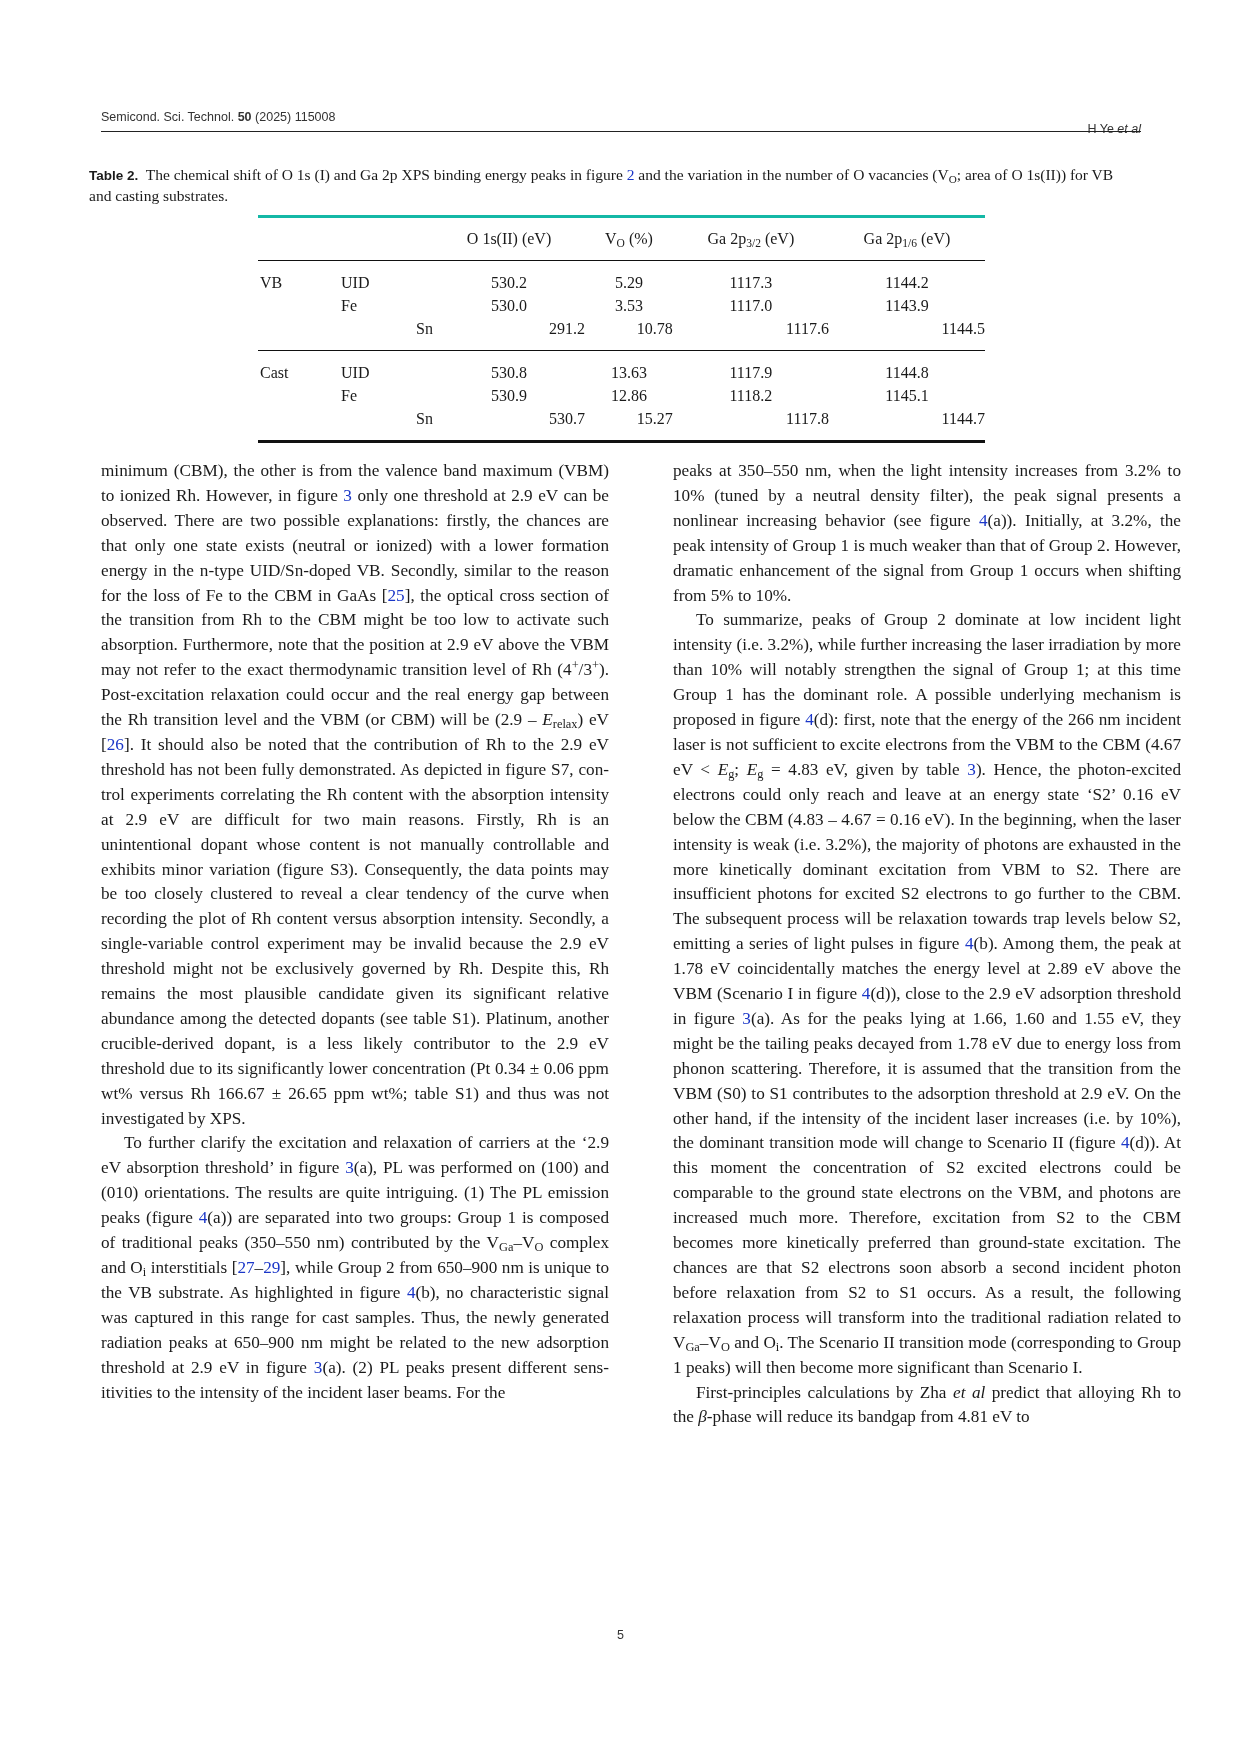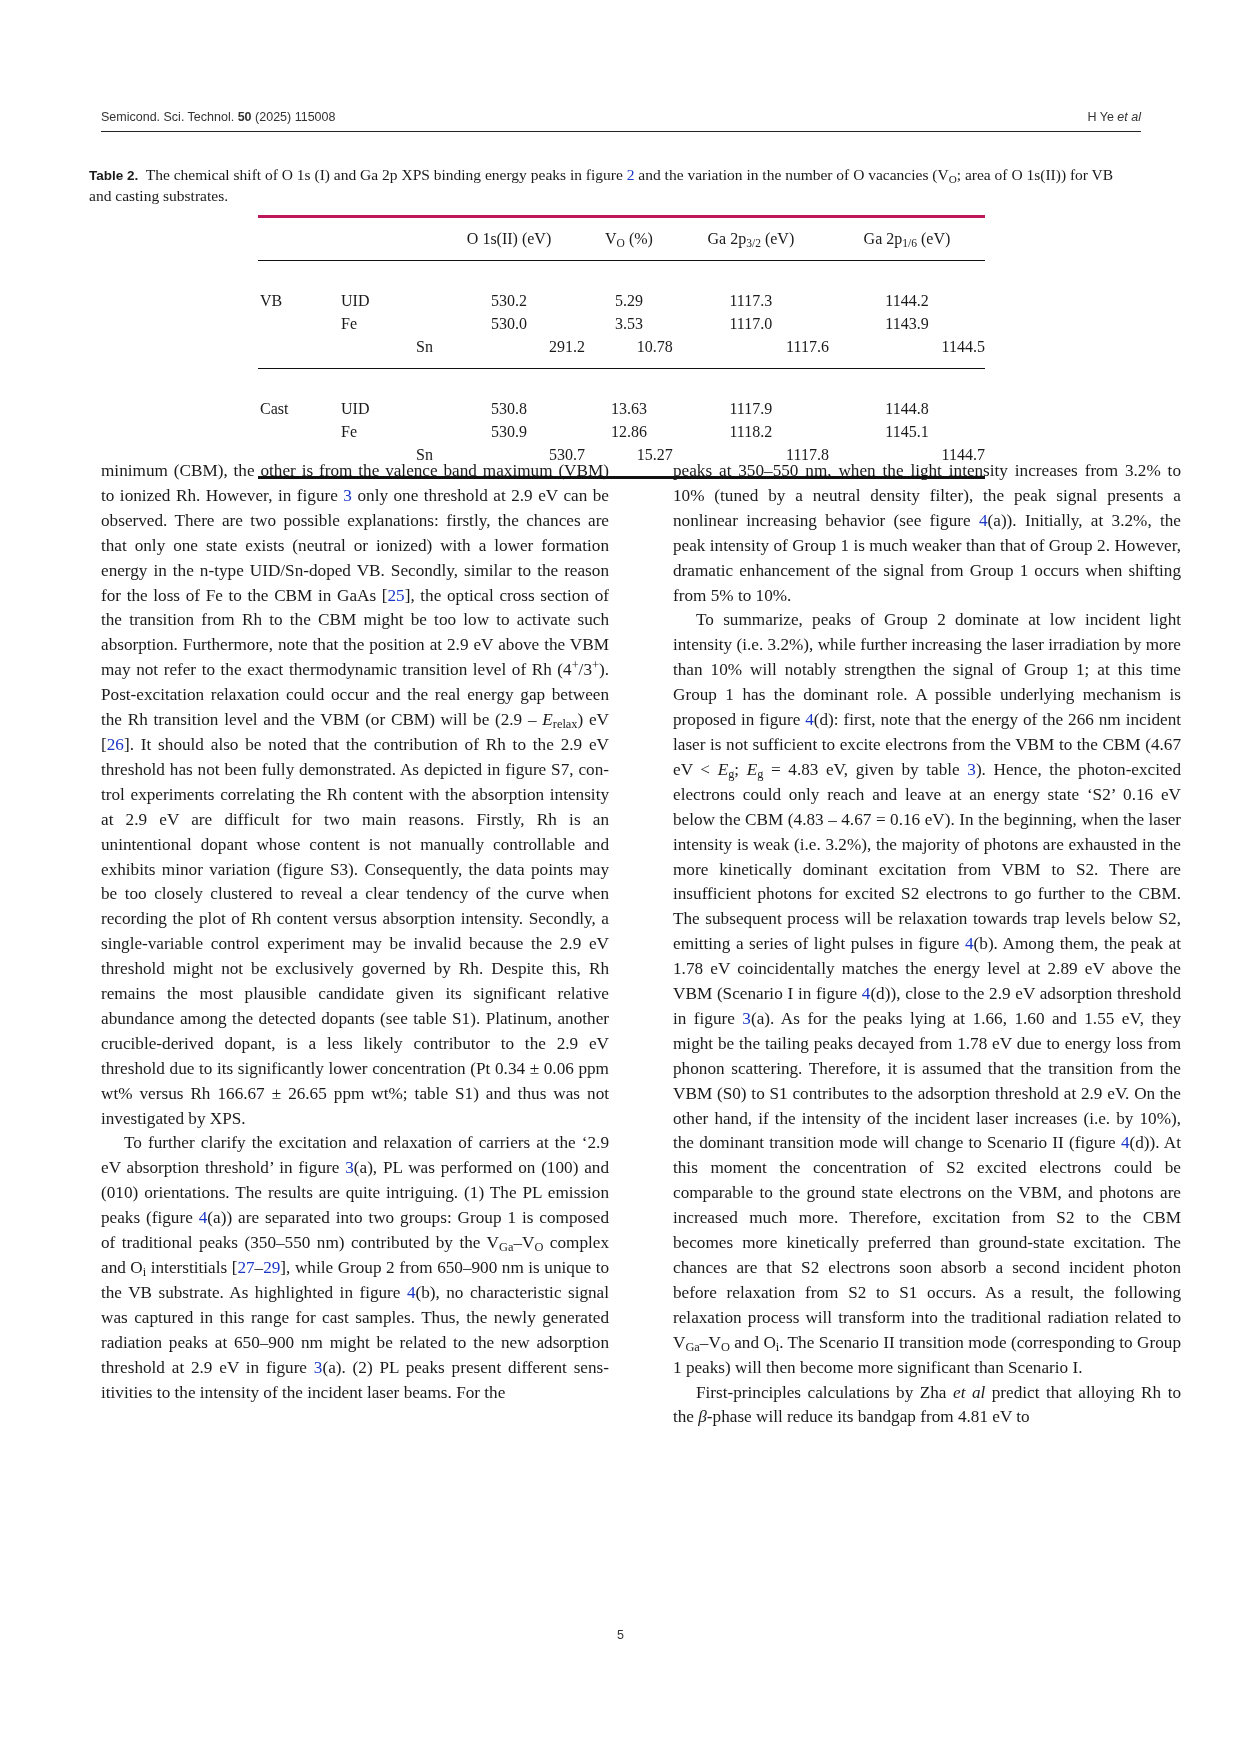--- a/index.html
+++ b/index.html
@@ -2,40 +2,40 @@
 <html><head>
 <meta charset="utf-8">
 <style>
   html, body { margin: 0; padding: 0; background: #ffffff; }
   body { width: 1241px; height: 1754px; position: relative; overflow: hidden; color: #1a1a1a; }
   .running-header {
     position: absolute; left: 101px; top: 110px; width: 1040px; height: 22px;
     font-family: "Liberation Sans", sans-serif; font-size: 12.5px; color: #333;
   }
   .running-header .left { position: absolute; left: 0; top: 0; }
-  .running-header .right { position: absolute; right: 0; top: 0; }
+  .running-header .right { position: absolute; right: 0; top: 12px; }
   .header-rule { position: absolute; left: 101px; top: 131px; width: 1040px; height: 0; border-top: 1.2px solid #222; }
 
   .caption {
     position: absolute; left: 89px; top: 165px; width: 1040px;
     font-family: "Liberation Serif", serif; font-size: 15.5px; line-height: 20px; color: #1a1a1a;
   }
   .caption .cap-label { font-family: "Liberation Sans", sans-serif; font-weight: bold; font-size: 13.5px; }
   .link { color: #1a36c8; }
 
   table.data-table {
     position: absolute; left: 258px; top: 215px; width: 727px;
     border-collapse: collapse; font-family: "Liberation Serif", serif; font-size: 16px; color: #1a1a1a;
   }
-  table.data-table thead tr { border-top: 3px solid #be185d; border-bottom: 1.2px solid #111; }
+  table.data-table thead tr { border-top: 3px solid #14b8a6; border-bottom: 1.2px solid #111; }
   table.data-table thead th { font-weight: normal; height: 40px; text-align: center; }
   table.data-table th.c-group, table.data-table td.c-group { width: 80px; text-align: left; padding-left: 2px; }
   table.data-table th.c-dop, table.data-table td.c-dop { width: 90px; text-align: left; }
   table.data-table td { height: 23px; text-align: center; padding: 0; }
-  table.data-table tbody tr.first td { padding-top: 28px; }
+  table.data-table tbody tr.first td { padding-top: 10px; }
   table.data-table tbody tr.last td { padding-bottom: 10px; text-align: right; }
   table.data-table tbody.grp + tbody.grp tr.first { border-top: 1.2px solid #111; }
   table.data-table tbody.grp:last-of-type tr.last { border-bottom: 3px solid #111; }
   sub { font-size: 0.72em; vertical-align: -0.25em; line-height: 0; }
   sup { font-size: 0.72em; vertical-align: 0.45em; line-height: 0; }
 
   .column {
     position: absolute; top: 459px; width: 508px;
     font-family: "Liberation Serif", serif; font-size: 17.2px; line-height: 24.9px;
     text-align: justify; hyphens: manual; color: #1a1a1a;

